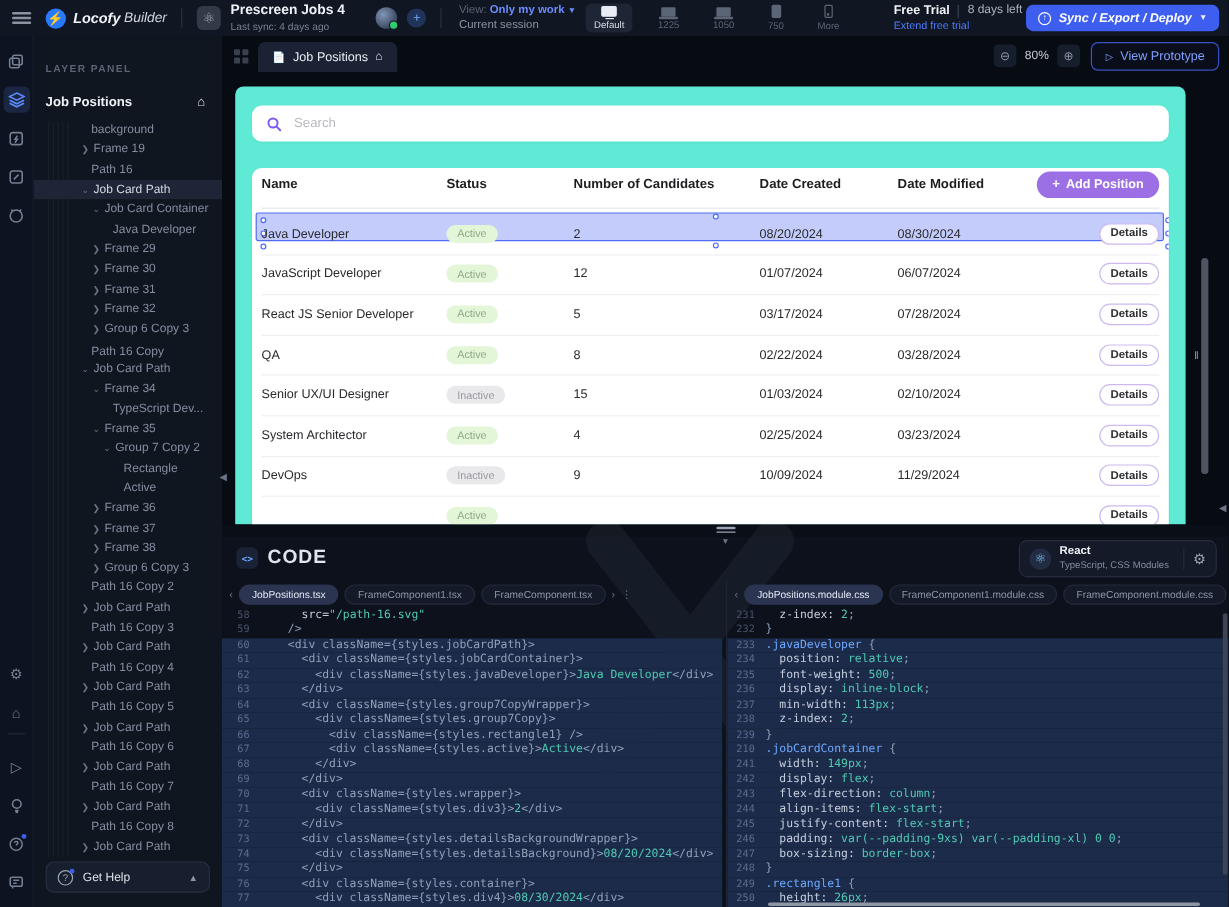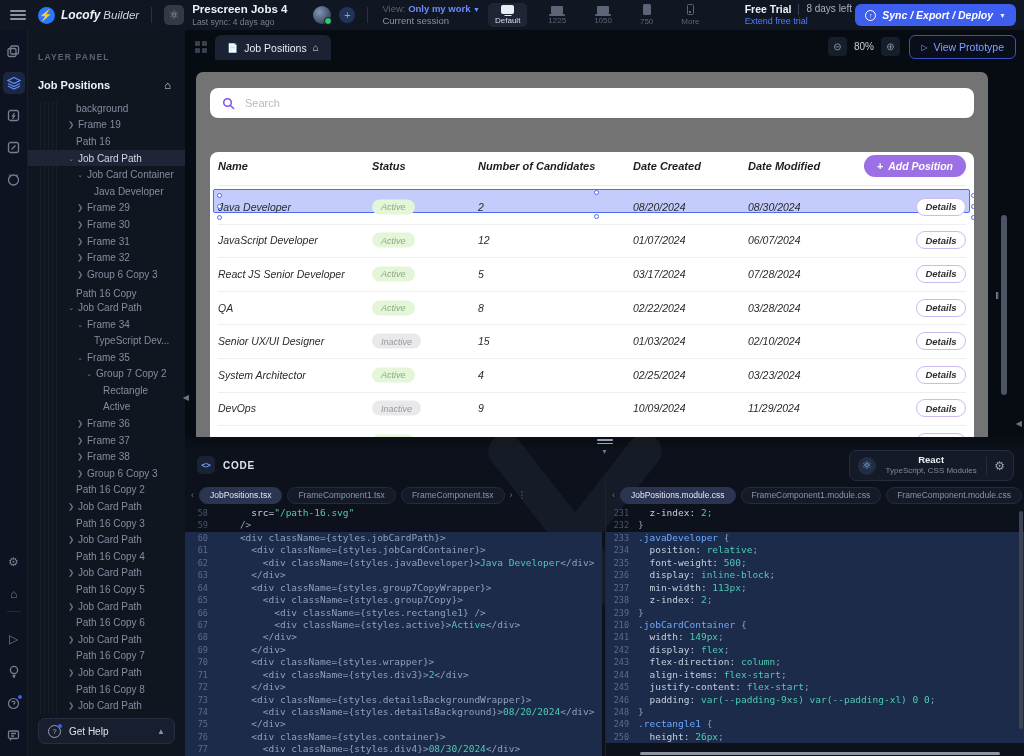--- a/index.html
+++ b/index.html
@@ -94,24 +94,24 @@
   .ct-file { color:#97a0b2; font-size:9px; }
   .ct-label { color:#e8ecf3; font-size:10.5px; }
   .ct-home { color:#dfe4ec; font-size:10px; }
   .zoom-ctrl { position:absolute; right:124px; top:7px; display:flex; align-items:center; gap:7px; }
   .zbtn { width:19px; height:19px; background:#161d2b; border-radius:4px; color:#8b93a3; font-size:10px; display:flex; align-items:center; justify-content:center; cursor:pointer; }
   .zval { color:#c6ccd8; font-size:10px; }
   .proto-btn { position:absolute; right:8px; top:5px; height:24px; border:1px solid #3952c4; border-radius:6px; color:#7fa0ff; font-size:10.5px; display:flex; align-items:center; gap:6px; padding:0 11px; cursor:pointer; background:rgba(30,45,100,.12); }
   .proto-play { font-size:8px; }
 
   .canvas { position:absolute; left:0; top:36px; width:839px; height:371px; background:#070B12; overflow:hidden; }
-  .sheet { position:absolute; left:11px; top:6px; width:792px; height:380px; background:#737373; border-radius:7px 7px 0 0; overflow:hidden; color:#26262a; }
+  .sheet { position:absolute; left:11px; top:6px; width:792px; height:380px; background:#5eead4; border-radius:7px 7px 0 0; overflow:hidden; color:#26262a; }
   .search-card { position:absolute; left:14px; top:16px; width:764px; height:30px; background:#fff; border-radius:8px; display:flex; align-items:center; padding:0 12px; box-shadow:0 1px 2px rgba(20,20,40,.04); }
   .search-ph { margin-left:10px; color:#b9b9c2; font-size:11px; }
-  .table-card { position:absolute; left:14px; top:80px; width:764px; height:304px; background:#fff; border-radius:8px 8px 0 0; box-shadow:0 1px 2px rgba(20,20,40,.04); overflow:hidden;font-style:italic; }
+  .table-card { position:absolute; left:14px; top:68px; width:764px; height:304px; background:#fff; border-radius:8px 8px 0 0; box-shadow:0 1px 2px rgba(20,20,40,.04); overflow:hidden; }
   .th { position:absolute; top:8px; font-size:11px; font-weight:700; color:#1d1d21; }
   .th-line { position:absolute; left:8px; right:8px; top:33px; height:1px; background:#E7E7EC; }
   .add-btn { position:absolute; right:8px; top:3px; height:22px; background:#9C6FE4; border-radius:999px; color:#fff; font-size:10.5px; font-weight:600; display:flex; align-items:center; gap:5px; padding:0 13px; cursor:pointer; }
   .add-plus { font-size:11px; }
   .rows { position:absolute; left:0; top:38px; width:764px; }
   .trow { position:absolute; left:0; width:764px; height:33.6px; }
   .trow .c { position:absolute; top:50%; transform:translateY(-50%); font-size:10.5px; color:#2a2a2e; }
   .c-name { left:8px; font-weight:500; }
   .c-status { left:162px; }
   .c-num { left:268px; }
@@ -131,24 +131,24 @@
   .hsplit { position:absolute; left:0; top:407px; width:839px; height:10px; background:#0A0E16; cursor:row-resize; }
   .hsplit-grip { position:absolute; left:50%; top:2px; transform:translateX(-50%); width:16px; }
   .hsplit-grip i { display:block; height:1.5px; background:#9aa3b3; border-radius:1px; margin-bottom:2px; }
 
   
   .codepanel { position:absolute; left:0; top:417px; width:839px; height:309px; background:#0C111B; }
   .cp-collapse { position:absolute; left:50%; top:1px; transform:translateX(-50%); color:#6b7486; font-size:7px; }
   .cp-header { position:absolute; left:0; top:0; width:839px; height:36px; }
   .code-chip { position:absolute; left:12px; top:9px; display:flex; align-items:center; gap:8px; }
   .code-ico { width:18px; height:18px; background:#1A2336; border-radius:5px; color:#6ea8fe; font-size:8px; font-weight:700; display:flex; align-items:center; justify-content:center; font-family:"DejaVu Sans Mono", monospace; }
-  .code-title { color:#dfe4ee; font-size:10px; font-weight:700; letter-spacing:.8px; }
+  .code-title { color:#dfe4ee; font-size:16px; font-weight:700; letter-spacing:.8px; }
   .fw-chip { position:absolute; right:10px; top:3px; width:165px; height:31px; background:#141a28; border:1px solid #242c3e; border-radius:7px; display:flex; align-items:center; padding:0 8px; cursor:pointer; }
   .fw-logo { width:18px; height:18px; border-radius:50%; background:#222c42; color:#7cc4f8; font-size:11px; display:flex; align-items:center; justify-content:center; }
-  .fw-meta { margin-left:7px; line-height:1.15; flex:1;text-align:center; }
+  .fw-meta { margin-left:7px; line-height:1.15; flex:1; }
   .fw-name { color:#eef1f6; font-size:9.5px; font-weight:700; }
   .fw-stack { color:#828b9c; font-size:8px; }
   .fw-sep { width:1px; height:18px; background:#242c3e; margin:0 7px; }
   .fw-gear { color:#98a2b3; font-size:12px; }
 
   .tabsrow { position:absolute; left:0; top:36px; width:839px; height:24px; display:flex; }
   .tabgroup { display:flex; align-items:center; gap:5px; padding:0 6px; overflow:hidden; }
   .tabgroup.left { width:420px; }
   .tabgroup.right { width:419px; }
   .tab-nav { color:#6b7486; font-size:9px; flex:none; cursor:pointer; }
@@ -688,20 +688,21 @@
             <div class="cl hl"><span class="ln">237</span><span class="ct"><span class="tk-a">  min-width:</span><span class="tk-v"> 113px</span><span class="tk-p">;</span></span></div>
             <div class="cl hl"><span class="ln">238</span><span class="ct"><span class="tk-a">  z-index:</span><span class="tk-v"> 2</span><span class="tk-p">;</span></span></div>
             <div class="cl hl"><span class="ln">239</span><span class="ct"><span class="tk-p">}</span></span></div>
             <div class="cl hl"><span class="ln">210</span><span class="ct"><span class="tk-s">.jobCardContainer</span><span class="tk-p"> {</span></span></div>
             <div class="cl hl"><span class="ln">241</span><span class="ct"><span class="tk-a">  width:</span><span class="tk-v"> 149px</span><span class="tk-p">;</span></span></div>
             <div class="cl hl"><span class="ln">242</span><span class="ct"><span class="tk-a">  display:</span><span class="tk-v"> flex</span><span class="tk-p">;</span></span></div>
             <div class="cl hl"><span class="ln">243</span><span class="ct"><span class="tk-a">  flex-direction:</span><span class="tk-v"> column</span><span class="tk-p">;</span></span></div>
             <div class="cl hl"><span class="ln">244</span><span class="ct"><span class="tk-a">  align-items:</span><span class="tk-v"> flex-start</span><span class="tk-p">;</span></span></div>
             <div class="cl hl"><span class="ln">245</span><span class="ct"><span class="tk-a">  justify-content:</span><span class="tk-v"> flex-start</span><span class="tk-p">;</span></span></div>
             <div class="cl hl"><span class="ln">246</span><span class="ct"><span class="tk-a">  padding:</span><span class="tk-v"> var(--padding-9xs) var(--padding-xl) 0 0</span><span class="tk-p">;</span></span></div>
+            <div class="cl hl"><span class="ln">247</span><span class="ct"><span class="tk-a">  box-sizing:</span><span class="tk-v"> border-box</span><span class="tk-p">;</span></span></div>
             <div class="cl hl"><span class="ln">248</span><span class="ct"><span class="tk-p">}</span></span></div>
             <div class="cl hl"><span class="ln">249</span><span class="ct"><span class="tk-s">.rectangle1</span><span class="tk-p"> {</span></span></div>
             <div class="cl hl"><span class="ln">250</span><span class="ct"><span class="tk-a">  height:</span><span class="tk-v"> 26px</span><span class="tk-p">;</span></span></div>
           </div>
       </div>
     </div>
   </div>
 </div>
 
 </body></html>

